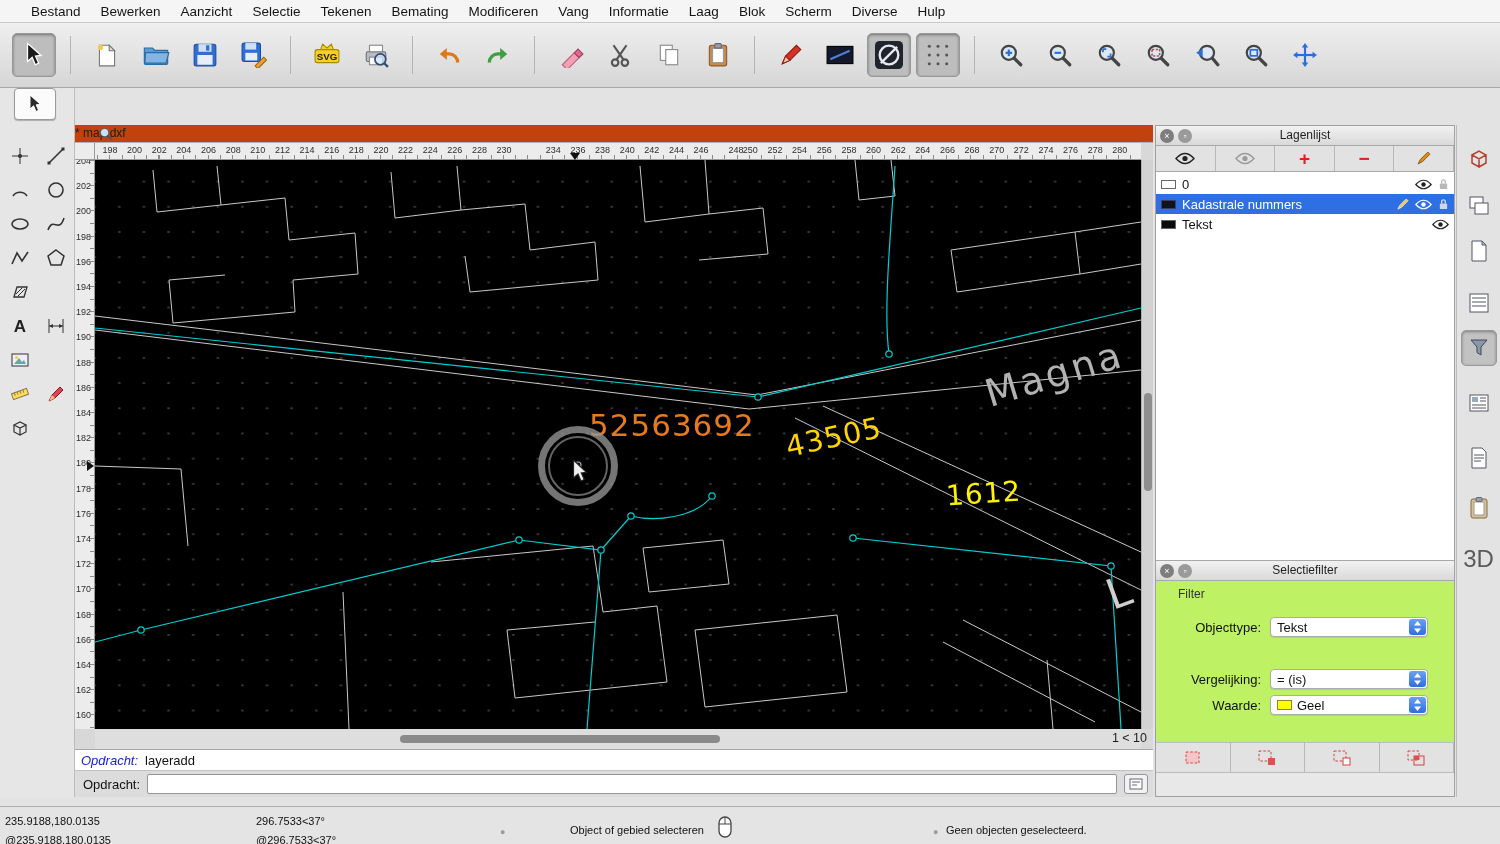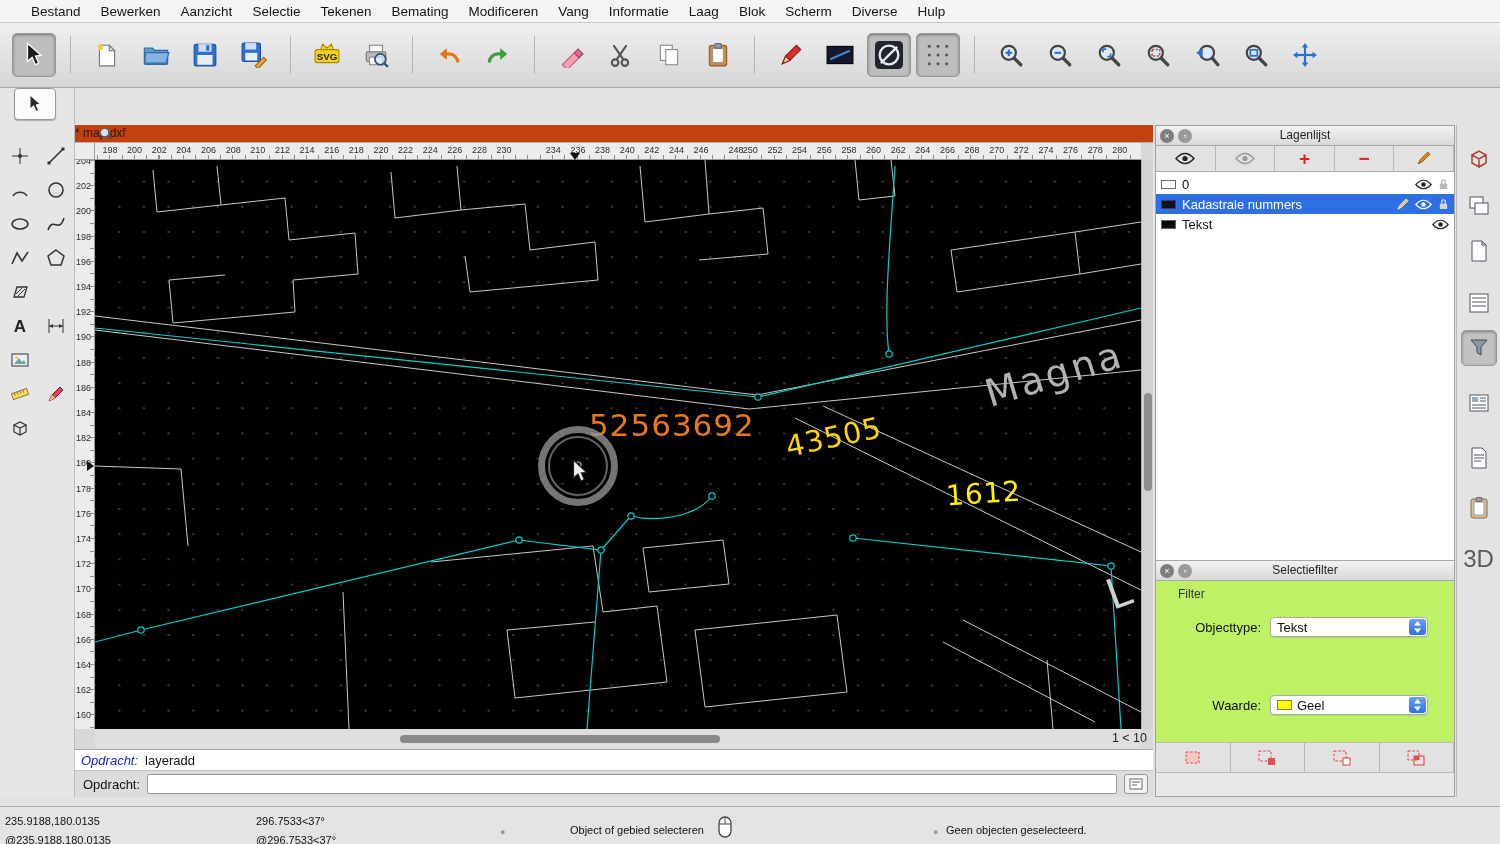--- a/index.html
+++ b/index.html
@@ -664,20 +664,32 @@
         <div class="fselect">
           <span>Tekst</span>
           <span class="stepper">
               <svg width="9" height="12" viewBox="0 0 9 12">
                 <path d="M4.5 0 L8 4.5 H1 Z" fill="#fff"></path>
                 <path d="M4.5 12 L1 7.5 H8 Z" fill="#fff"></path>
               </svg>
             </span>
         </div>
       </div>
+      <div class="ffield" style="top:87px;">
+        <span class="flabel">Vergelijking:</span>
+        <div class="fselect">
+          <span>= (is)</span>
+          <span class="stepper">
+              <svg width="9" height="12" viewBox="0 0 9 12">
+                <path d="M4.5 0 L8 4.5 H1 Z" fill="#fff"></path>
+                <path d="M4.5 12 L1 7.5 H8 Z" fill="#fff"></path>
+              </svg>
+            </span>
+        </div>
+      </div>
       <div class="ffield" style="top:113px;">
         <span class="flabel">Waarde:</span>
         <div class="fselect">
           <span class="fswatch"></span>
           <span>Geel</span>
           <span class="stepper">
               <svg width="9" height="12" viewBox="0 0 9 12">
                 <path d="M4.5 0 L8 4.5 H1 Z" fill="#fff"></path>
                 <path d="M4.5 12 L1 7.5 H8 Z" fill="#fff"></path>
               </svg>

